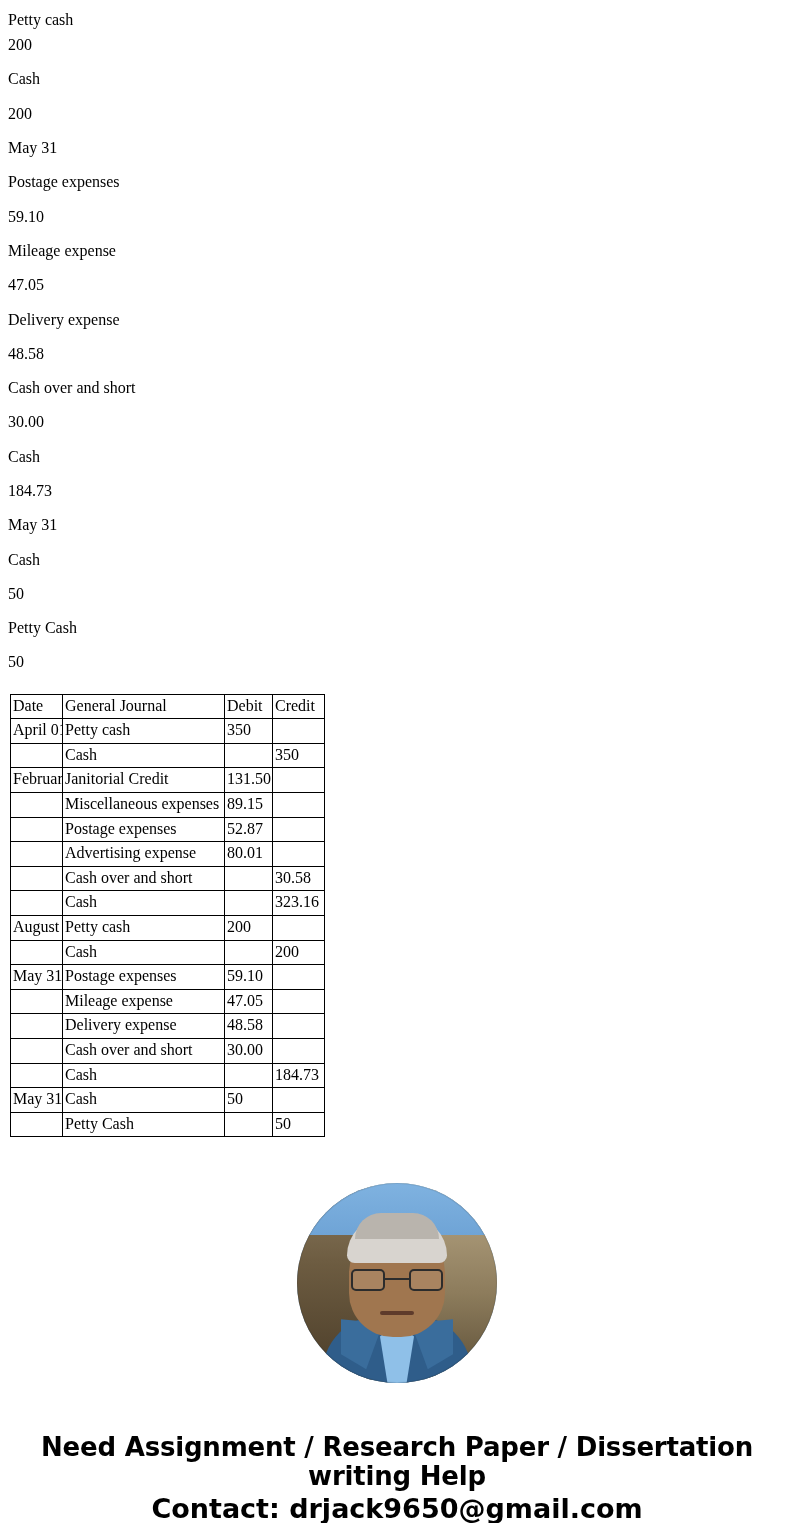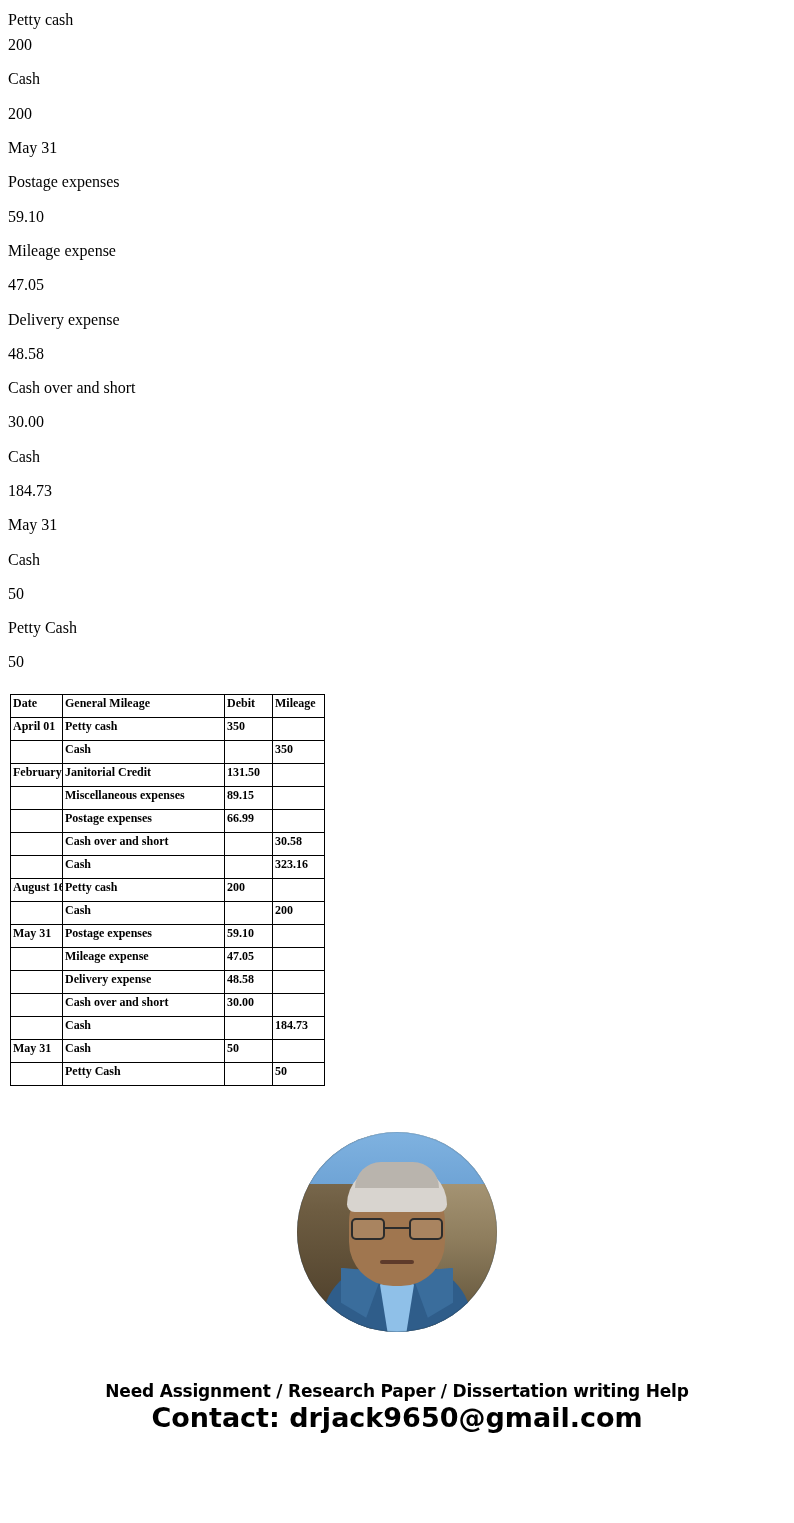--- a/index.html
+++ b/index.html
@@ -43,24 +43,23 @@
   }
   
   .journal-wrap {
     margin-top: 14px;
     margin-left: 2px;
   }
   table.journal {
     border-collapse: collapse;
     border-spacing: 0;
     font-family: "Liberation Serif", serif;
-    font-size: 12px;
+    font-size: 16px;
     table-layout: fixed;
     width: 308px;
-    font-weight: bold;
   }
   table.journal td {
     border: 1px solid #000000;
     padding: 0px 2px 2px 2px;
     vertical-align: top;
     line-height: 1.35;
     height: 20px;
     white-space: nowrap;
     overflow: hidden;
   }
@@ -226,21 +225,21 @@
   }
   
   .promo {
     margin-top: 46px;
     text-align: center;
     font-family: "DejaVu Sans", sans-serif;
     font-weight: bold;
     color: #000;
   }
   .promo-line1 {
-    font-size: 17px;
+    font-size: 26px;
     line-height: 1.12;
     letter-spacing: -0.2px;
     padding: 0 12px;
   }
   .promo-line2 {
     font-size: 27px;
     line-height: 1.12;
     margin-top: 2px;
   }
 </style>
@@ -276,23 +275,23 @@
     <table class="journal">
       <colgroup>
         <col class="c-date">
         <col class="c-acct">
         <col class="c-debit">
         <col class="c-credit">
       </colgroup>
       <tbody>
         <tr>
           <td>Date</td>
-          <td>General Mileage</td>
+          <td>General Journal</td>
           <td>Debit</td>
-          <td>Mileage</td>
+          <td>Credit</td>
         </tr>
         <tr>
           <td>April 01</td>
           <td>Petty cash</td>
           <td>350</td>
           <td></td>
         </tr>
         <tr>
           <td></td>
           <td>Cash</td>
@@ -307,21 +306,27 @@
         </tr>
         <tr>
           <td></td>
           <td>Miscellaneous expenses</td>
           <td>89.15</td>
           <td></td>
         </tr>
         <tr>
           <td></td>
           <td>Postage expenses</td>
-          <td>66.99</td>
+          <td>52.87</td>
+          <td></td>
+        </tr>
+        <tr>
+          <td></td>
+          <td>Advertising expense</td>
+          <td>80.01</td>
           <td></td>
         </tr>
         <tr>
           <td></td>
           <td>Cash over and short</td>
           <td></td>
           <td>30.58</td>
         </tr>
         <tr>
           <td></td>

